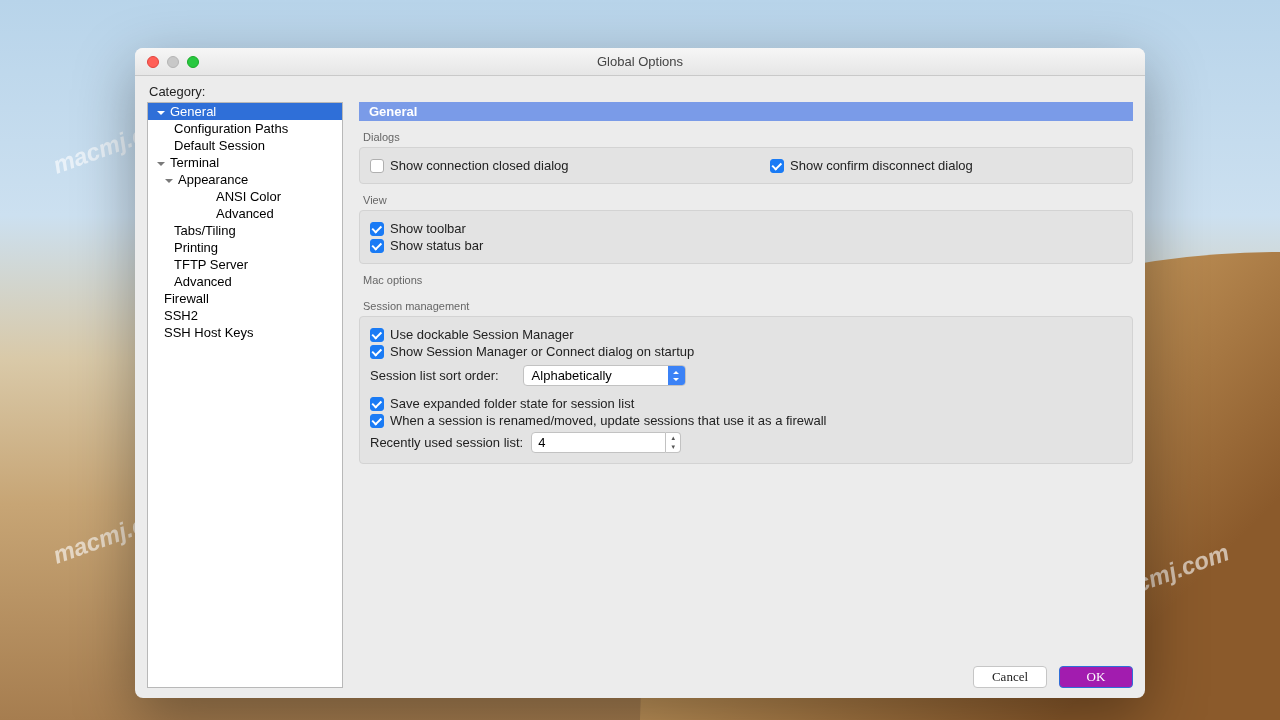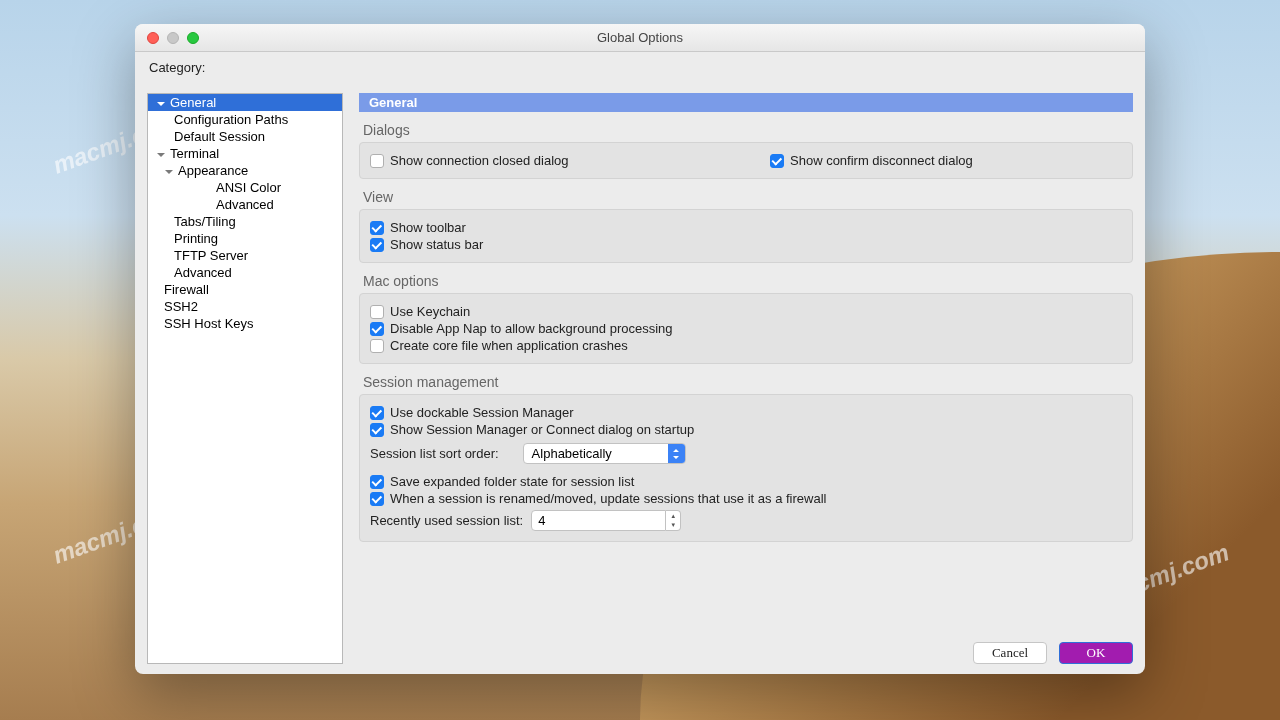--- a/index.html
+++ b/index.html
@@ -21,21 +21,21 @@
   border-radius: 100% 0 0 0 / 100% 0 0 0;
 }
 .watermark {
   position: absolute; color: rgba(255,255,255,0.6);
   font-size: 24px; font-weight: 600; font-style: italic;
   transform: rotate(-20deg);
   pointer-events: none;
 }
 .window {
   position: absolute;
-  left: 135px; top: 24px;
+  left: 135px; top: 48px;
   width: 1010px; height: 650px;
   background: #ececec;
   border-radius: 8px;
   box-shadow: 0 20px 60px rgba(0,0,0,0.35);
   display: flex; flex-direction: column;
 }
 .titlebar {
   height: 28px;
   background: linear-gradient(#f6f6f6,#e6e6e6);
   border-radius: 8px 8px 0 0;
@@ -43,21 +43,21 @@
   display: flex; align-items: center;
   position: relative;
 }
 .traffic { display: flex; gap: 8px; margin-left: 12px; }
 .tl { width: 12px; height: 12px; border-radius: 50%; }
 .tl.red { background: #ff5f57; border: 0.5px solid #e0443e; }
 .tl.yel { background: #c8c8c8; border: 0.5px solid #b5b5b5; }
 .tl.grn { background: #28c840; border: 0.5px solid #1aab29; }
 .title { position: absolute; left: 0; right: 0; text-align: center; font-size: 13px; color: #444; }
 .content { flex: 1; display: flex; flex-direction: column; padding: 6px 12px 10px 12px; }
-.category-label { font-size: 13px; color: #222; margin: 2px 0 18px 2px; }
+.category-label { font-size: 13px; color: #222; margin: 2px 0 3px 2px; }
 .body { flex: 1; display: flex; gap: 16px; }
 .sidebar {
   width: 196px;
   background: #fff;
   border: 1px solid #b8b8b8;
   overflow-y: auto;
   font-size: 13px;
 }
 .tree-item {
   padding: 1px 4px 1px 6px;
@@ -75,21 +75,21 @@
 .indent3 { padding-left: 26px; }
 .indent4 { padding-left: 68px; }
 .main { flex: 1; display: flex; flex-direction: column; }
 .panel-header {
   background: #7a9be8;
   color: #fff;
   font-weight: 600;
   font-size: 13px;
   padding: 2px 10px;
 }
-.section-label { font-size: 14px; color: #666; margin: 10px 0 4px 4px; }
+.section-label { font-size: 11px; color: #666; margin: 10px 0 4px 4px; }
 .section-box {
   background: #e3e3e3;
   border: 1px solid #d3d3d3;
   border-radius: 4px;
   padding: 8px 10px;
 }
 .row { display: flex; align-items: center; gap: 6px; margin: 2px 0; }
 .row2col { display: flex; gap: 48px; }
 .row2col > div { flex: 1; }
 .checkbox {
@@ -236,34 +236,20 @@
             <span class="checkbox checked"></span>
             <span class="lbl">Show toolbar</span>
           </div>
           <div class="row">
             <span class="checkbox checked"></span>
             <span class="lbl">Show status bar</span>
           </div>
         </div>
 
         <div class="section-label">Mac options</div>
-        <div class="section-box">
-          <div class="row">
-            <span class="checkbox"></span>
-            <span class="lbl">Use Keychain</span>
-          </div>
-          <div class="row">
-            <span class="checkbox checked"></span>
-            <span class="lbl">Disable App Nap to allow background processing</span>
-          </div>
-          <div class="row">
-            <span class="checkbox"></span>
-            <span class="lbl">Create core file when application crashes</span>
-          </div>
-        </div>
 
         <div class="section-label">Session management</div>
         <div class="section-box">
           <div class="row">
             <span class="checkbox checked"></span>
             <span class="lbl">Use dockable Session Manager</span>
           </div>
           <div class="row">
             <span class="checkbox checked"></span>
             <span class="lbl">Show Session Manager or Connect dialog on startup</span>

